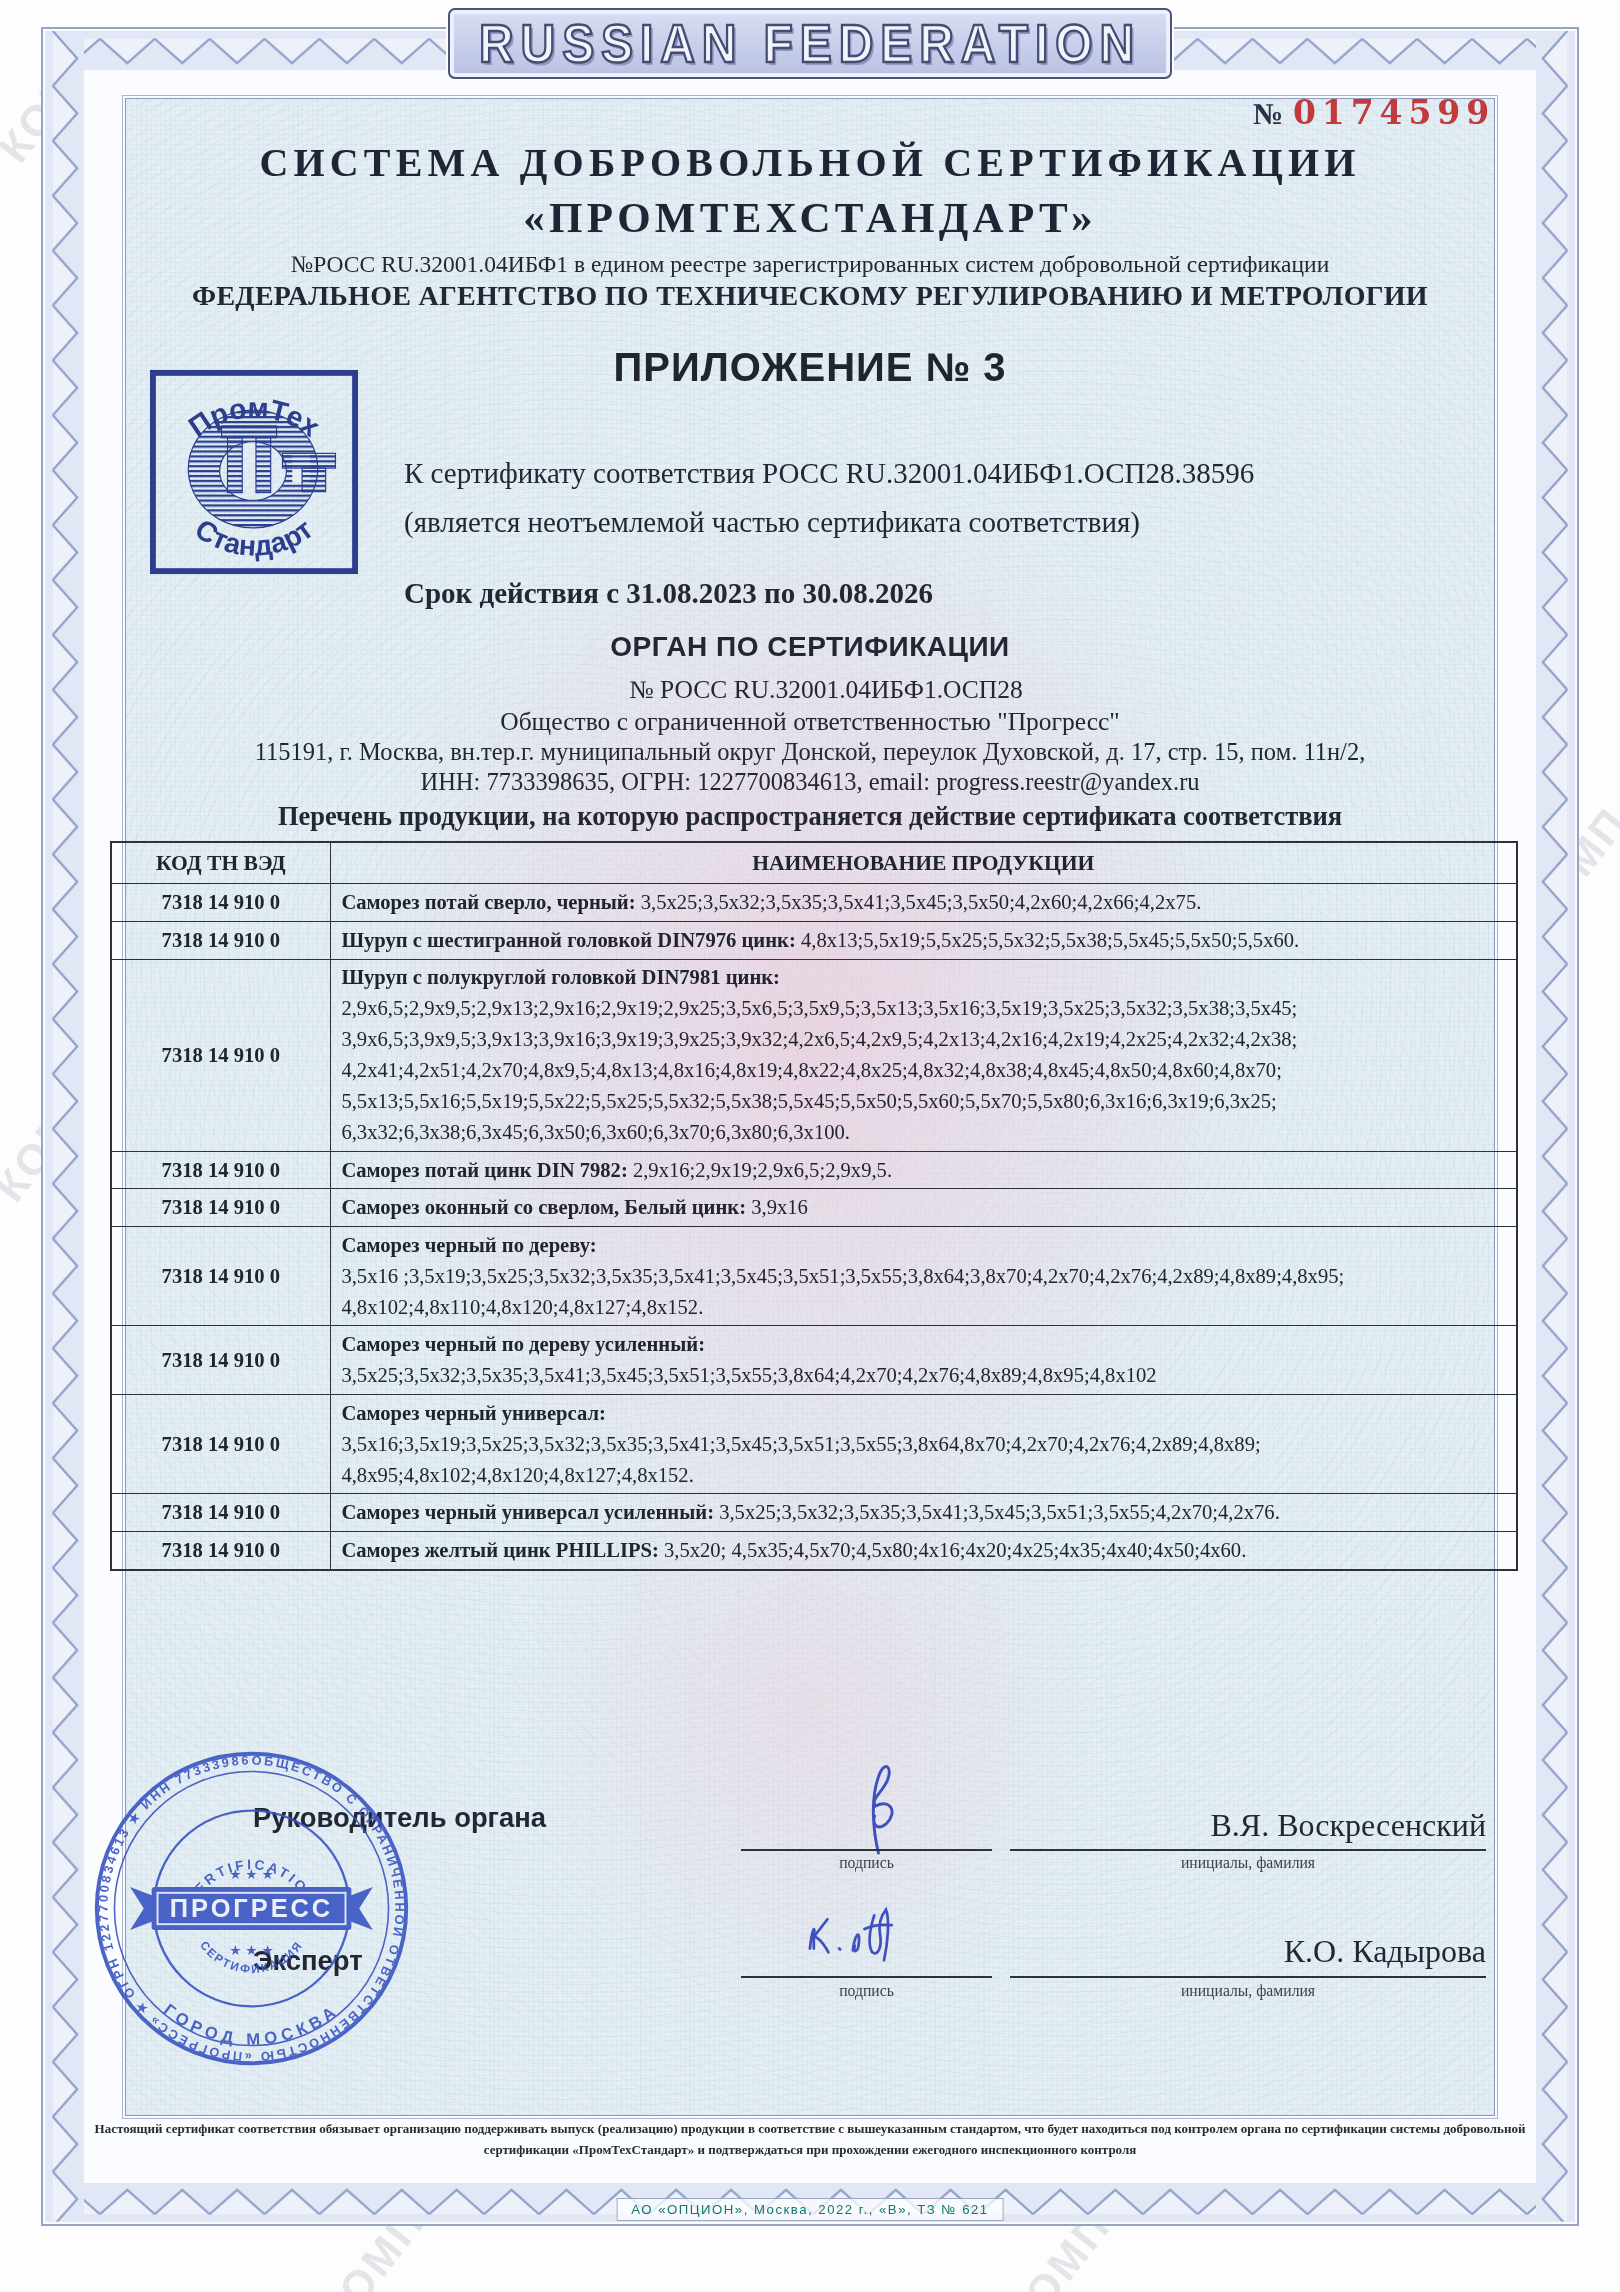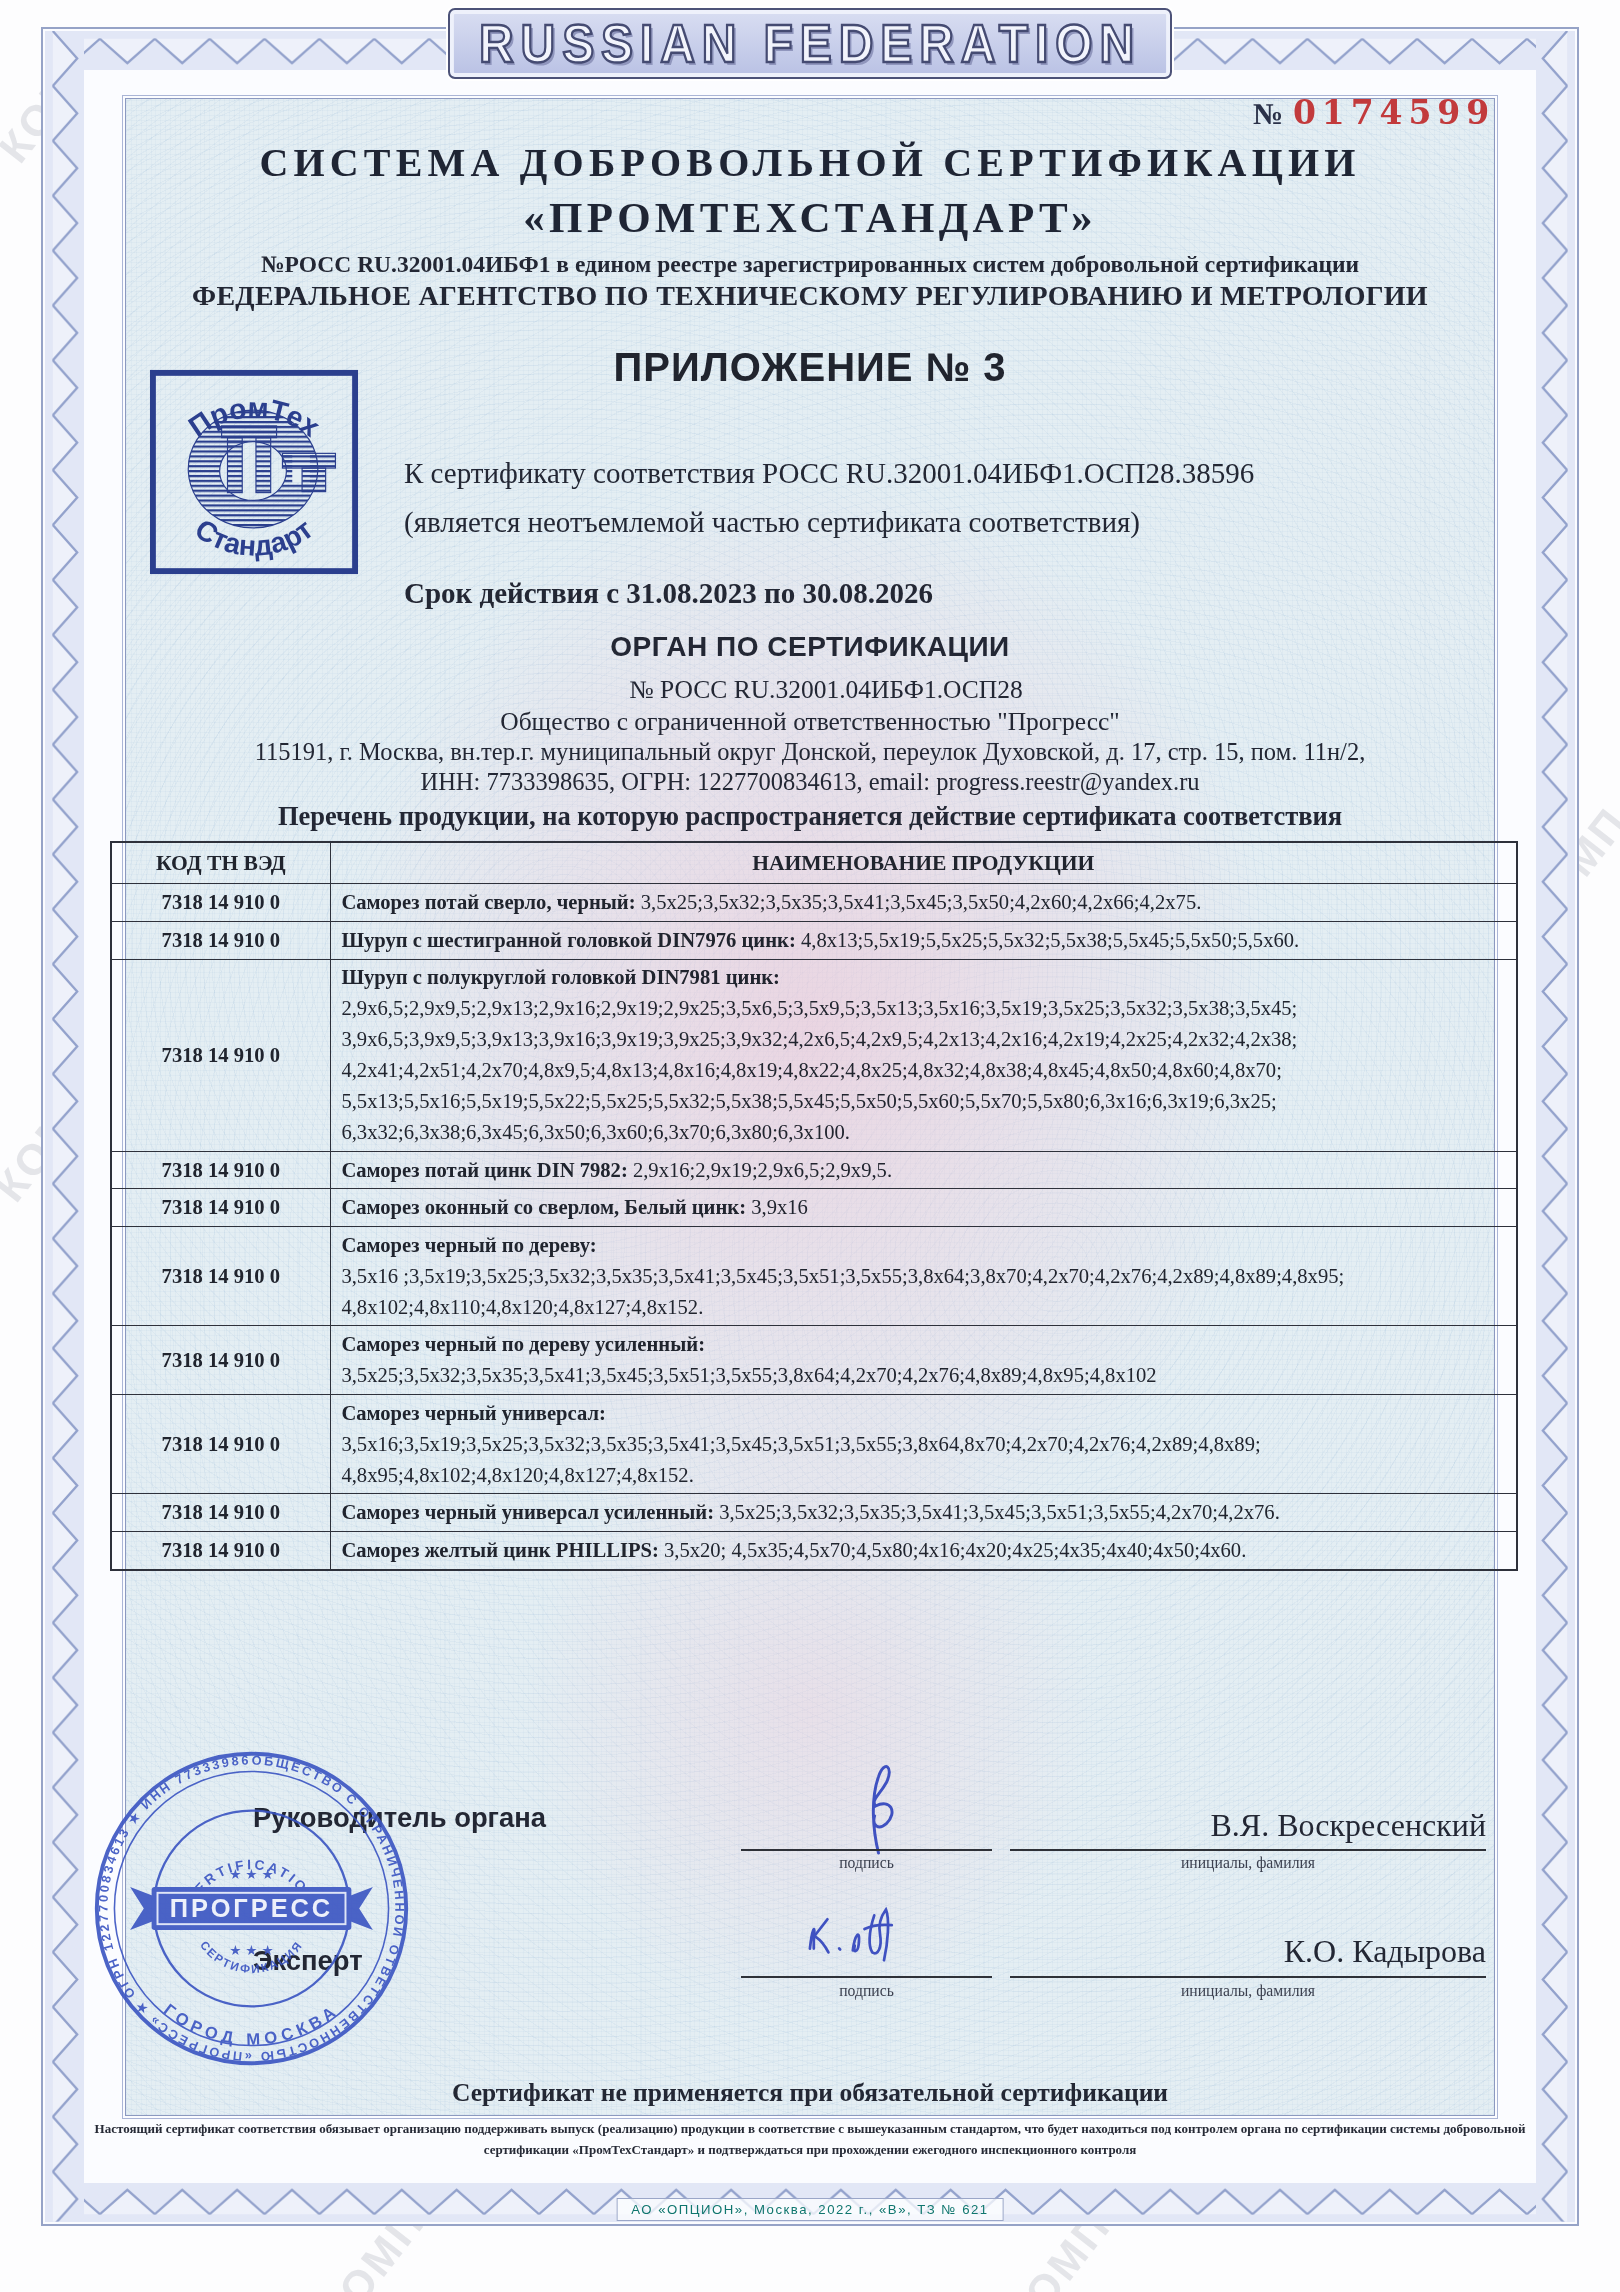--- a/index.html
+++ b/index.html
@@ -35,21 +35,21 @@
   .banner span{display:inline-block;font-family:"Liberation Sans",sans-serif;font-weight:800;
           font-size:48px;letter-spacing:6.9px;color:#f2f4fc;-webkit-text-stroke:2.2px #454b72;
           text-shadow:2.5px 2.5px 0 #9096bd;transform:scaleY(1.12);white-space:nowrap;}
   
   .cert-no{position:absolute;top:93px;right:125px;white-space:nowrap;}
   .cert-no .nz{font:600 30px "Liberation Serif",serif;color:#2a3148;margin-right:9.8px;}
   .cert-no .dg{font:600 33px "DejaVu Serif",serif;color:#c23a3c;letter-spacing:5.9px;}
   .ctr{position:absolute;left:0;width:100%;text-align:center;}
   .t1{top:139px;font-size:40px;font-weight:600;letter-spacing:.13em;color:#1f2534;}
   .t2{top:193px;font-size:43px;font-weight:600;letter-spacing:.10em;color:#1f2534;}
-  .t3{top:251px;font-size:23.5px;font-weight:bold;}
+  .t3{top:251px;font-size:23.5px;font-weight:normal;}
   .t4{top:280px;font-size:28px;font-weight:bold;letter-spacing:.01em;}
   .appendix{top:345px;font-family:"Liberation Sans",sans-serif;font-size:40px;font-weight:bold;letter-spacing:1px;color:#20242e;}
   .lblock{position:absolute;left:404px;font-size:29px;}
   .ref1{top:457px;}
   .ref2{top:506px;}
   .term{top:577px;font-weight:600;}
   .organ{top:631px;font-family:"Liberation Sans",sans-serif;font-size:28px;font-weight:bold;letter-spacing:0.5px;}
   .bnum{top:675px;font-size:25.5px;margin-left:16px;}
   .bname{top:707px;font-size:25.5px;}
   .baddr{top:738px;font-size:24.5px;}
@@ -314,18 +314,17 @@
     </g>
     <g>
       <polygon points="-98,-12 -124,-22 -110,0 -124,22 -98,12" fill="#3a54c2"></polygon>
       <polygon points="98,-12 124,-22 110,0 124,22 98,12" fill="#3a54c2"></polygon>
       <rect x="-102" y="-22" width="204" height="44" rx="3" fill="#3a54c2"></rect>
       <rect x="-96" y="-16" width="192" height="32" fill="none" stroke="#dfe5f8" stroke-width="2"></rect>
       <text x="0" y="9" font-family="Liberation Sans,sans-serif" font-size="26" font-weight="bold" letter-spacing="3" text-anchor="middle" fill="#eef1fc">ПРОГРЕСС</text>
     </g>
   </svg>
 
-  <div class="ctr nomand">Сертификат не применяется при обязательной сертификации</div>
   <div class="fine">Настоящий сертификат соответствия обязывает организацию поддерживать выпуск (реализацию) продукции в соответствие с вышеуказанным стандартом, что будет находиться под контролем органа по сертификации системы добровольной сертификации «ПромТехСтандарт» и подтверждаться при прохождении ежегодного инспекционного контроля</div>
   <div class="imprint">АО «ОПЦИОН», Москва, 2022 г., «В», ТЗ № 621</div>
 
 </div>
 
 
 </body></html>

